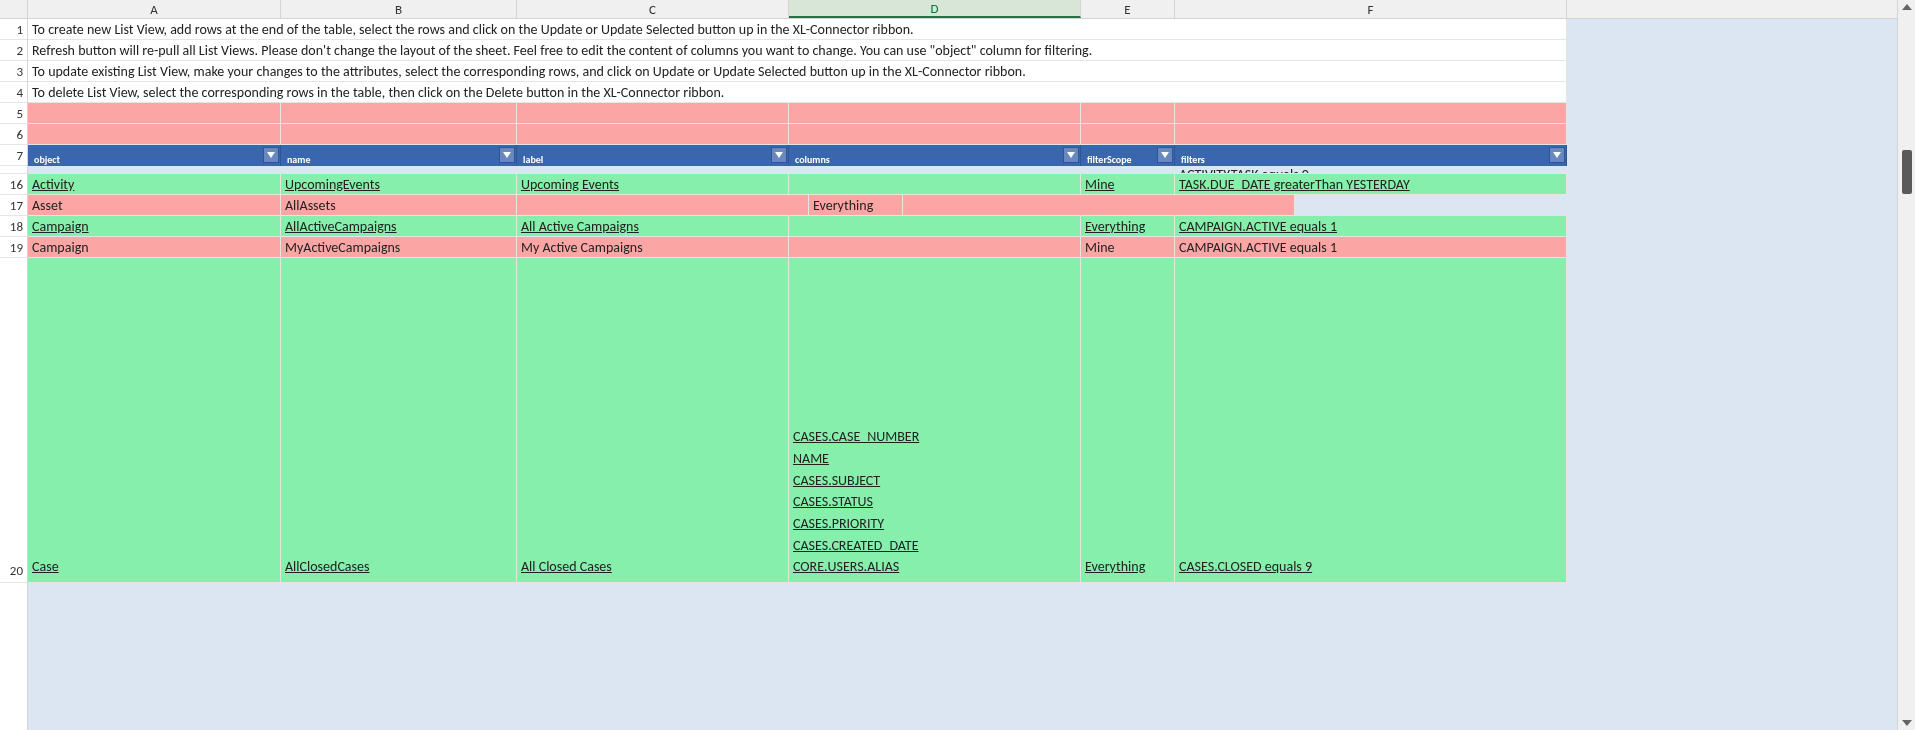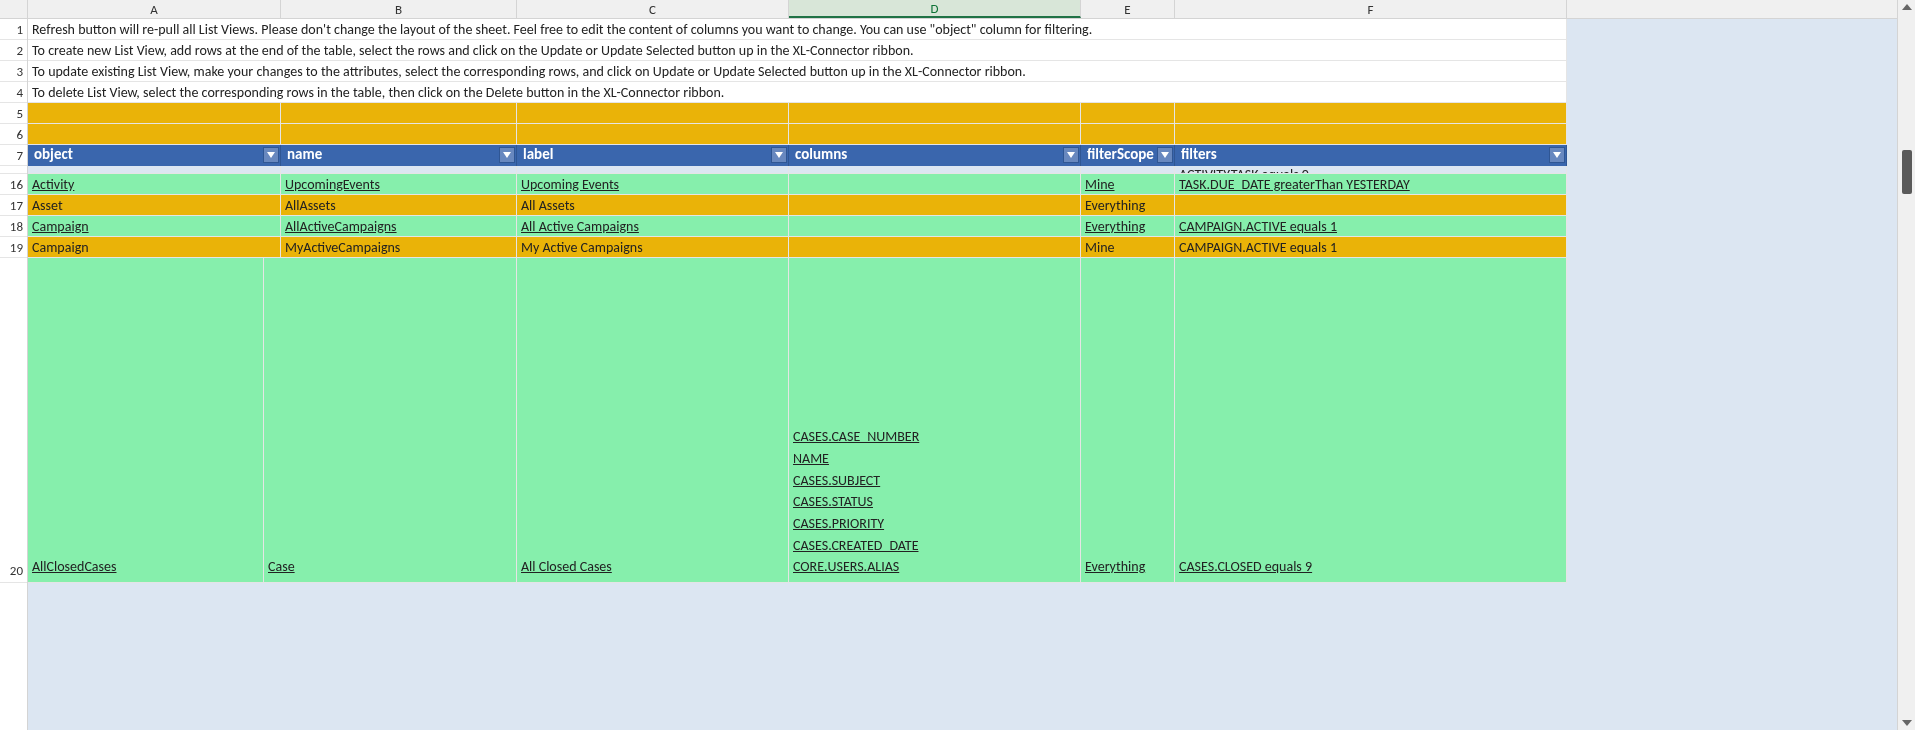--- a/index.html
+++ b/index.html
@@ -66,35 +66,35 @@
   .cell {
     border-right: 1px solid #e5e5e5;
     border-bottom: 1px solid #e5e5e5;
     padding: 0 4px;
     display: flex;
     align-items: center;
     color: #222;
     font-size: 14px;
     overflow: hidden;
     white-space: nowrap;
-    background: #eab308;
+    background: #fca5a5;
   }
   .row.tall .cell { align-items: flex-end; white-space: pre; padding-bottom: 4px; line-height: 1.55; }
   .row.blue .cell { background: #86efac; text-decoration: underline; }
   .row.instr .cell { background: #fff; }
   .instr .cell { border-right: 1px solid #e5e5e5; }
   .header-row { height: 21px; display: flex; }
   .hdcell {
     background: #3a66ad;
     color: #fff;
     font-weight: bold;
     display: flex;
-    align-items: flex-start;
+    align-items: flex-end;
     padding: 0 6px;
-    font-size: 15px;
+    font-size: 10px;
     border-right: 1px solid #2f5694;
     position: relative;
     cursor: default;
   }
   .filter-btn {
     position: absolute;
     right: 1px;
     top: 2px;
     width: 16px;
     height: 16px;
@@ -176,24 +176,24 @@
       <div class="colhead cB">B</div>
       <div class="colhead cC">C</div>
       <div class="colhead cD active">D</div>
       <div class="colhead cE">E</div>
       <div class="colhead cF">F</div>
     </div>
 
     <div class="grid">
 
       <div class="row instr">
+        <div class="cell" style="width:1539px;">To create new List View, add rows at the end of the table, select the rows and click on the Update or Update Selected button up in the XL-Connector ribbon.</div>
+      </div>
+      <div class="row instr">
         <div class="cell" style="width:1539px;">Refresh button will re-pull all List Views. Please don't change the layout of the sheet. Feel free to edit the content of columns you want to change. You can use "object" column for filtering.</div>
-      </div>
-      <div class="row instr">
-        <div class="cell" style="width:1539px;">To create new List View, add rows at the end of the table, select the rows and click on the Update or Update Selected button up in the XL-Connector ribbon.</div>
       </div>
       <div class="row instr">
         <div class="cell" style="width:1539px;">To update existing List View, make your changes to the attributes, select the corresponding rows, and click on Update or Update Selected button up in the XL-Connector ribbon.</div>
       </div>
       <div class="row instr">
         <div class="cell" style="width:1539px;">To delete List View, select the corresponding rows in the table, then click on the Delete button in the XL-Connector ribbon.</div>
       </div>
 
       <div class="row">
         <div class="cell cA"></div>
@@ -276,21 +276,20 @@
         <div class="cell cA">Activity</div>
         <div class="cell cB">UpcomingEvents</div>
         <div class="cell cC">Upcoming Events</div>
         <div class="cell cD"></div>
         <div class="cell cE">Mine</div>
         <div class="cell cF">TASK.DUE_DATE greaterThan YESTERDAY</div>
       </div>
       <div class="row">
         <div class="cell cA">Asset</div>
         <div class="cell cB">AllAssets</div>
-        <div class="cell cC">All Assets</div>
         <div class="cell cD"></div>
         <div class="cell cE">Everything</div>
         <div class="cell cF"></div>
       </div>
       <div class="row blue">
         <div class="cell cA">Campaign</div>
         <div class="cell cB">AllActiveCampaigns</div>
         <div class="cell cC">All Active Campaigns</div>
         <div class="cell cD"></div>
         <div class="cell cE">Everything</div>
@@ -299,22 +298,22 @@
       <div class="row">
         <div class="cell cA">Campaign</div>
         <div class="cell cB">MyActiveCampaigns</div>
         <div class="cell cC">My Active Campaigns</div>
         <div class="cell cD"></div>
         <div class="cell cE">Mine</div>
         <div class="cell cF">CAMPAIGN.ACTIVE equals 1</div>
       </div>
 
       <div class="row tall blue">
+        <div class="cell cA">Case</div>
         <div class="cell cB">AllClosedCases</div>
-        <div class="cell cA">Case</div>
         <div class="cell cC">All Closed Cases</div>
         <div class="cell cD">CASES.CASE_NUMBER
 NAME
 CASES.SUBJECT
 CASES.STATUS
 CASES.PRIORITY
 CASES.CREATED_DATE
 CORE.USERS.ALIAS</div>
         <div class="cell cE">Everything</div>
         <div class="cell cF">CASES.CLOSED equals 9</div>

